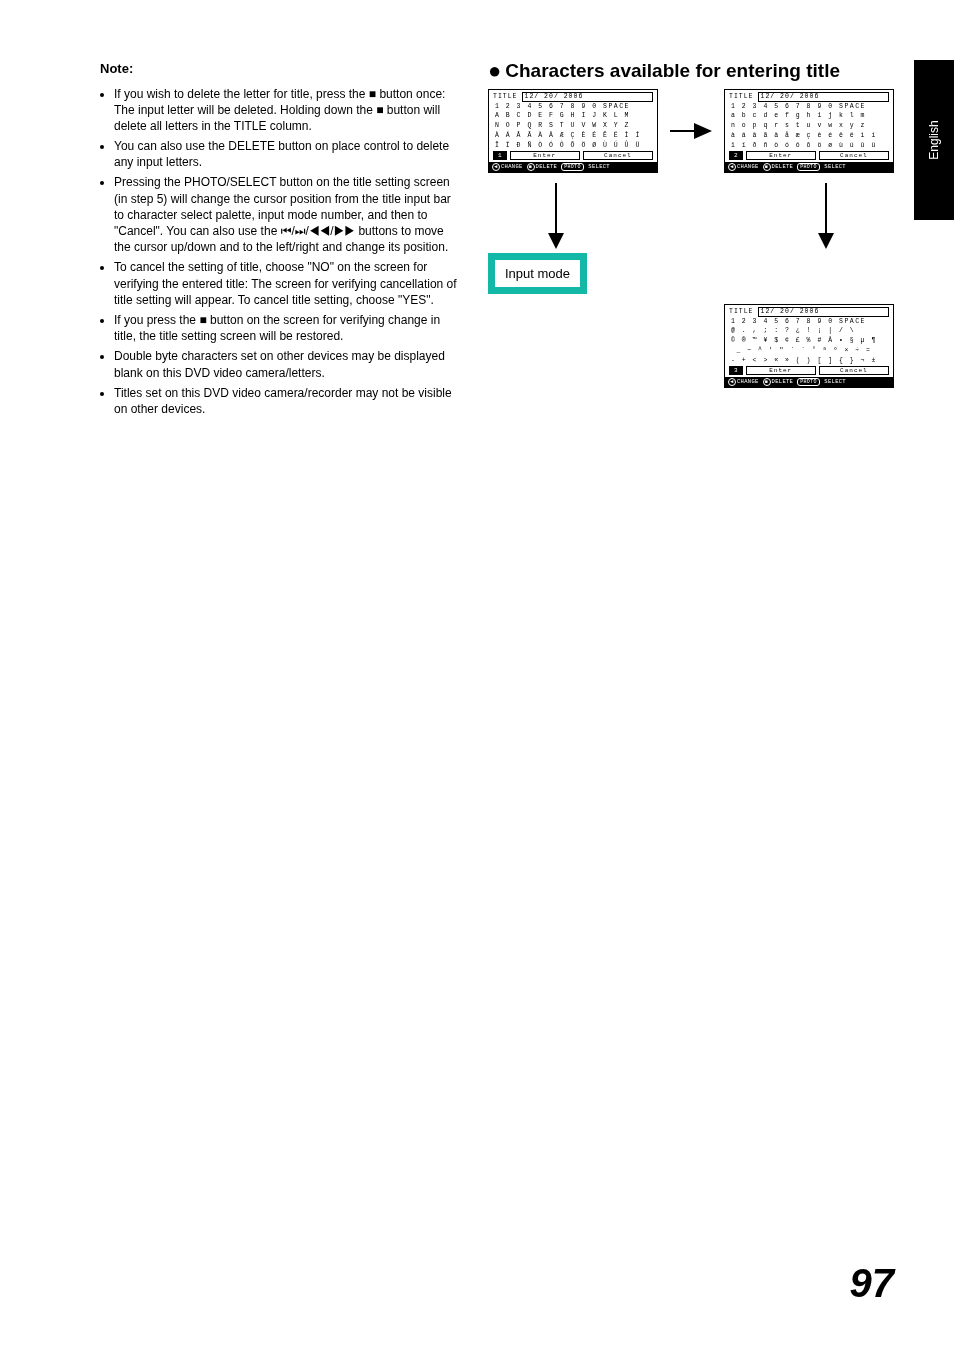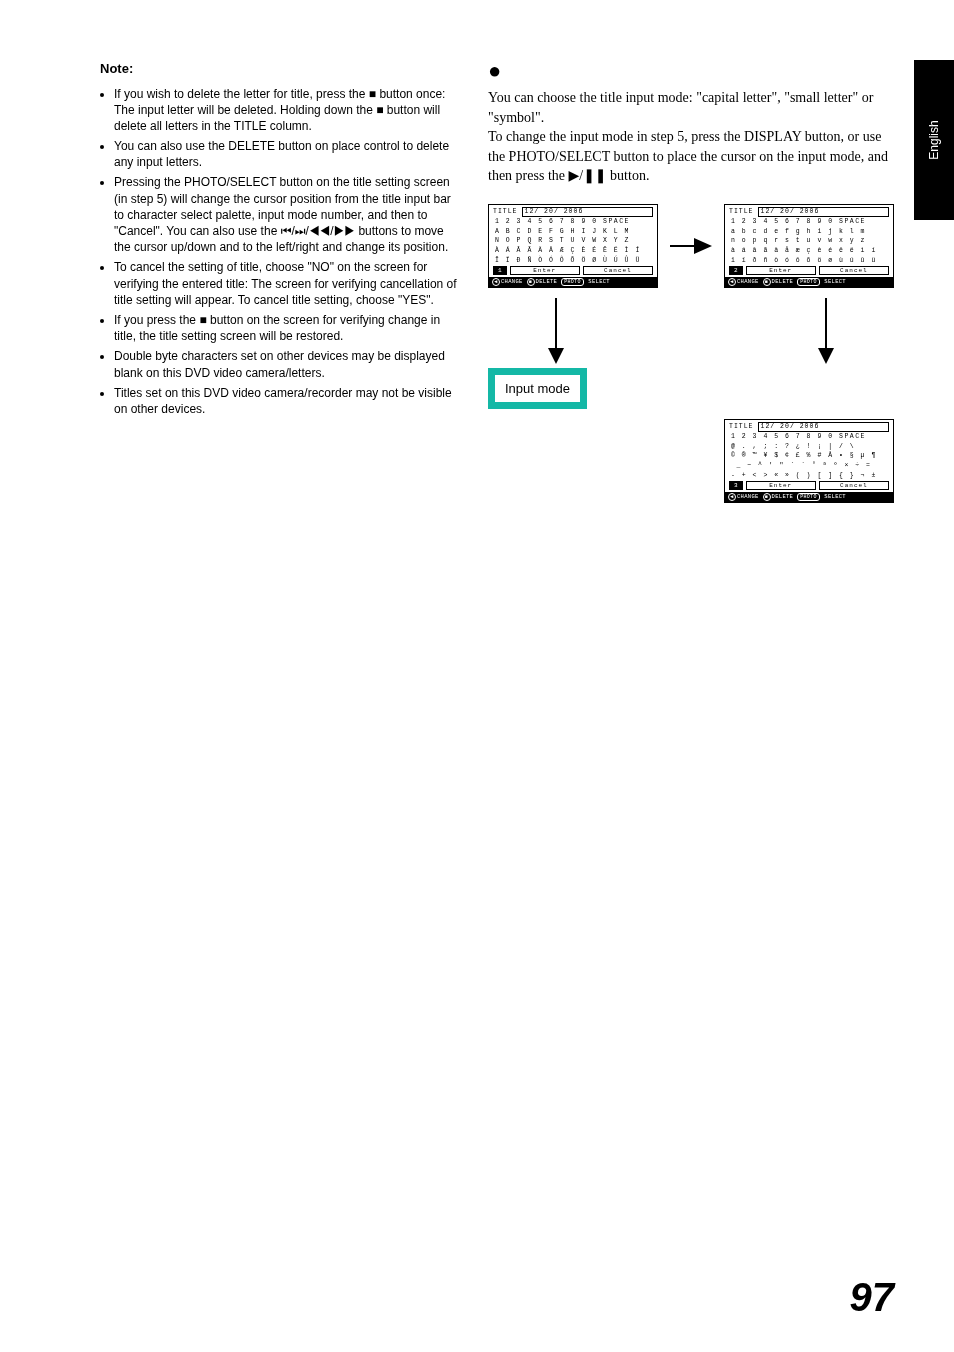--- a/index.html
+++ b/index.html
@@ -75,21 +75,21 @@
     align-items: center;
     justify-content: center;
   }
   .side-tab span {
     transform: rotate(-90deg);
     white-space: nowrap;
   }
   .pagenum {
     position: absolute;
     right: 60px;
-    bottom: 32px;
+    bottom: 46px;
     font-family: "Arial Black", Arial, sans-serif;
     font-size: 40px;
     font-style: italic;
     font-weight: 900;
   }
   .diagram {
     display: flex;
     flex-direction: column;
     align-items: center;
   }
@@ -242,23 +242,22 @@
         <li>To cancel the setting of title, choose "NO" on the screen for verifying the entered title: The screen for verifying cancellation of title setting will appear. To cancel title setting, choose "YES".</li>
         <li>If you press the ■ button on the screen for verifying change in title, the title setting screen will be restored.</li>
         <li>Double byte characters set on other devices may be displayed blank on this DVD video camera/letters.</li>
         <li>Titles set on this DVD video camera/recorder may not be visible on other devices.</li>
       </ul>
     </div>
 
     <div class="right">
       <div class="h2">
         <span class="dot glyph">●</span>
+        <span>Characters available for entering title</span>
       </div>
-      <div class="body" style="white-space:pre-line">You can choose the title input mode: "capital letter", "small letter" or "symbol".
-To change the input mode in step 5, press the DISPLAY button, or use the PHOTO/SELECT button to place the cursor on the input mode, and then press the ▶/❚❚ button.</div>
 
       <div class="diagram">
         <div class="row1">
 
           <div class="screen">
             <div class="title-row">
               <span class="tlabel">TITLE</span>
               <span class="tbox">12/ 20/ 2006</span>
             </div>
             <div class="grid">1 2 3 4 5 6 7 8 9 0 SPACE</div>

